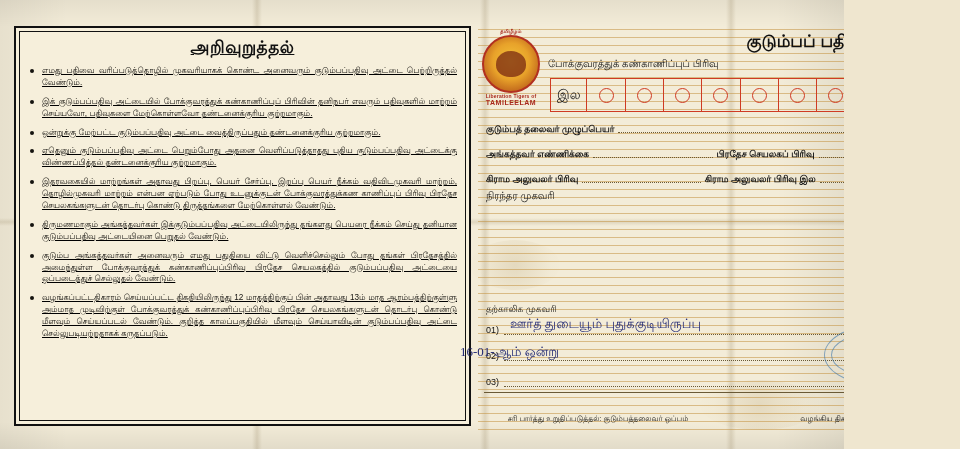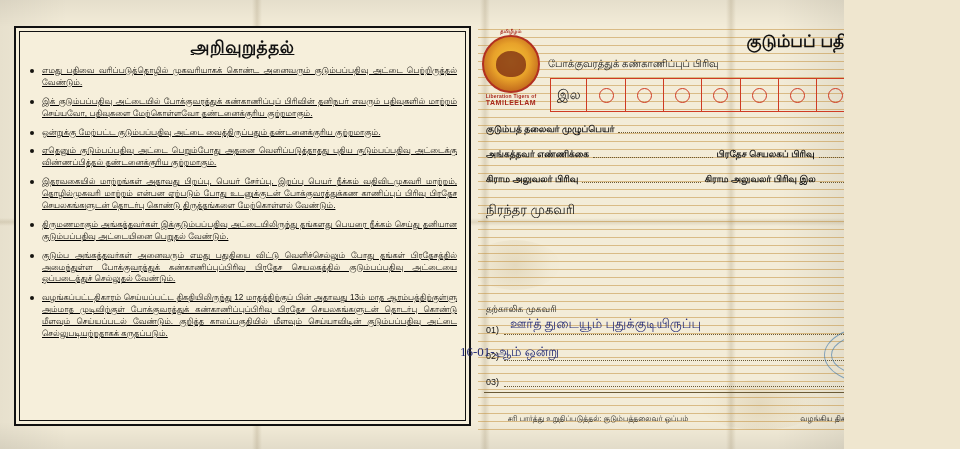--- a/index.html
+++ b/index.html
@@ -128,21 +128,21 @@
   .f-row .lab2{white-space:nowrap;}
   .small-box{
     position:absolute;right:6px;top:188px;width:92px;height:34px;border:1px solid #333;
     font-size:6.5px;text-align:center;box-sizing:border-box;background:rgba(246,238,214,.55);
   }
   .small-box .hd{border-bottom:1px solid #333;padding:1px 0;}
   .small-box .cols{display:flex;height:20px;}
   .small-box .cols div{flex:1;display:flex;align-items:center;justify-content:center;}
   .small-box .cols div:first-child{border-right:1px solid #333;}
   .addr-block{
-    position:absolute;left:8px;top:180px;font-size:13px;color:#111;
+    position:absolute;left:8px;top:168px;font-size:10px;color:#111;
   }
   .sign-line{
     position:absolute;left:8px;top:282px;width:456px;font-size:9px;color:#111;
   }
   .list-rows{position:absolute;left:8px;top:300px;width:456px;}
   .lr{display:flex;align-items:flex-end;font-size:9px;margin-bottom:13px;color:#111;}
   .lr .n{width:18px;}
   .lr .fill{flex:1;border-bottom:1px dotted #6a5a36;height:12px;margin-right:6px;position:relative;}
   .hand{
     font-family:"Liberation Serif", serif;color:#232a75;font-size:13px;

